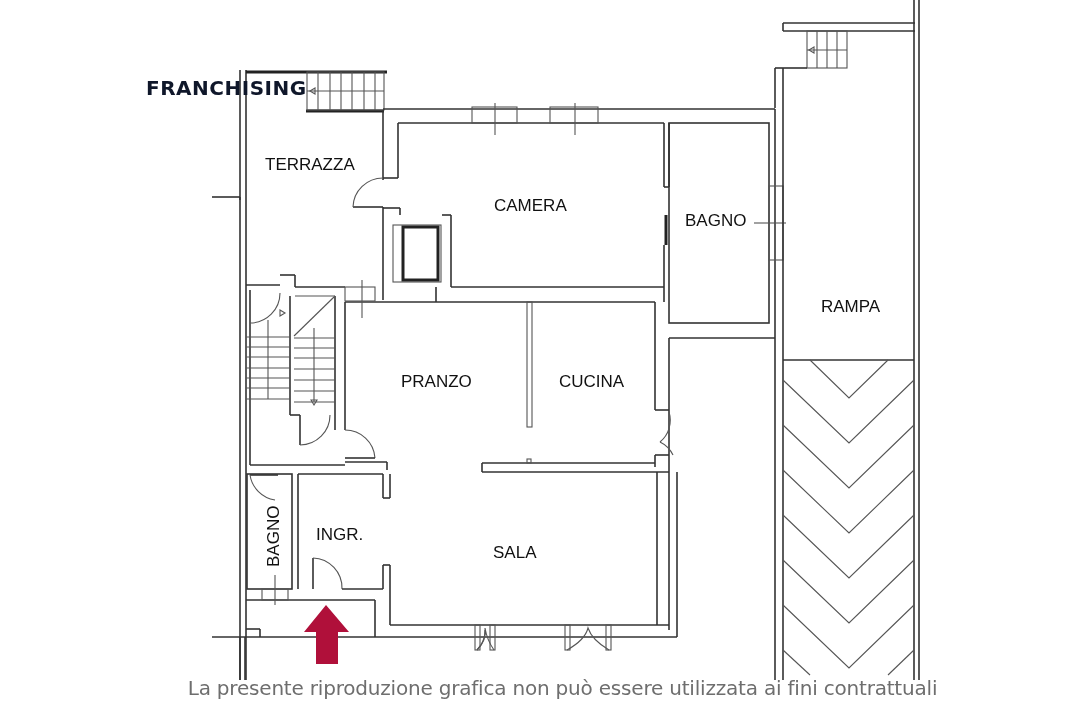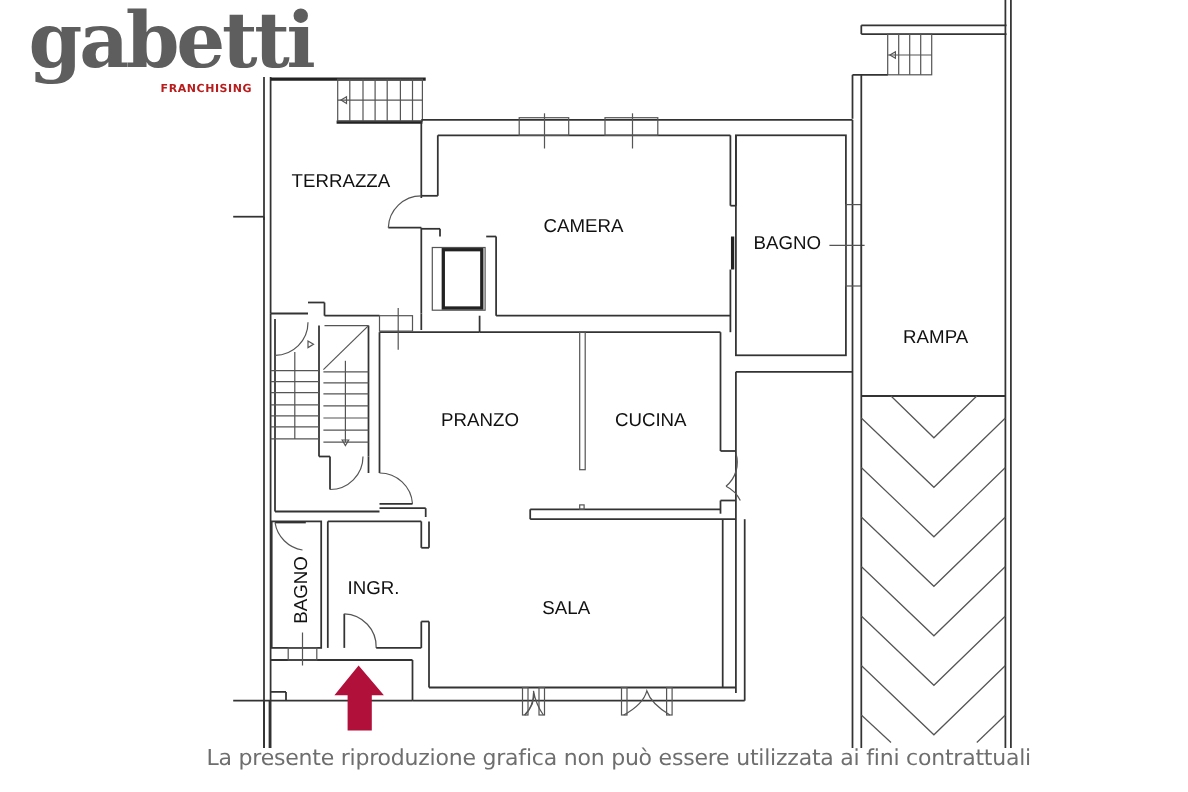--- a/index.html
+++ b/index.html
@@ -1,20 +1,20 @@
 <!DOCTYPE html>
 <html><head>
 <meta charset="utf-8">
 <style>
   html, body { margin: 0; padding: 0; background: #ffffff; }
   body { width: 1080px; height: 720px; position: relative; overflow: hidden; font-family: "Liberation Sans", sans-serif; }
   #plan { position: absolute; left: 0; top: 0; width: 1080px; height: 720px; }
   .logo { position: absolute; left: 26px; top: 18px; width: 230px; height: 90px; }
   .logo-word { position: absolute; left: 0; top: -16px; font-family: "DejaVu Serif", serif; font-weight: bold; font-size: 70px; color: #5e5e5e; letter-spacing: -3px; line-height: 1; }
-  .logo-sub { position: absolute; left: 120px; top: 58px; font-family: "DejaVu Sans", sans-serif; font-weight: bold; font-size: 10px; color: #b91c1c; letter-spacing: 0.5px; }
+  .logo-sub { position: absolute; left: 120px; top: 58px; font-family: "DejaVu Sans", sans-serif; font-weight: bold; font-size: 20px; color: #0f172a; letter-spacing: 0.5px; }
   .disclaimer { position: absolute; left: 0; width: 1125px; top: 676px; text-align: center; font-family: "DejaVu Sans", sans-serif; font-size: 20px; color: #6e6e6e; letter-spacing: -0.2px; }
   .room-label { font-family: "Liberation Sans", sans-serif; font-size: 17px; fill: #111; }
   .w { fill: none; stroke: #333; stroke-width: 1.6; }
   .wt { fill: none; stroke: #222; stroke-width: 3; }
   .thin { fill: none; stroke: #555; stroke-width: 1.1; }
 </style>
 </head>
 <body>
 
 <svg id="plan" viewBox="0 0 1080 720" xmlns="http://www.w3.org/2000/svg">
@@ -225,17 +225,16 @@
   <text class="room-label" x="401" y="387">PRANZO</text>
   <text class="room-label" x="559" y="387">CUCINA</text>
   <text class="room-label" x="0" y="0" transform="translate(279,567) rotate(-90)">BAGNO</text>
   <text class="room-label" x="316" y="540">INGR.</text>
   <text class="room-label" x="493" y="558">SALA</text>
 
   <path fill="#b0103a" d="M326 605 L349 632 L338 632 L338 664 L316 664 L316 632 L304 632 Z"></path>
 </svg>
 
 <div class="logo">
-  <div class="logo-word">gabetti</div>
   <div class="logo-sub">FRANCHISING</div>
 </div>
 
 <div class="disclaimer">La presente riproduzione grafica non può essere utilizzata ai fini contrattuali</div>
 
 </body></html>

